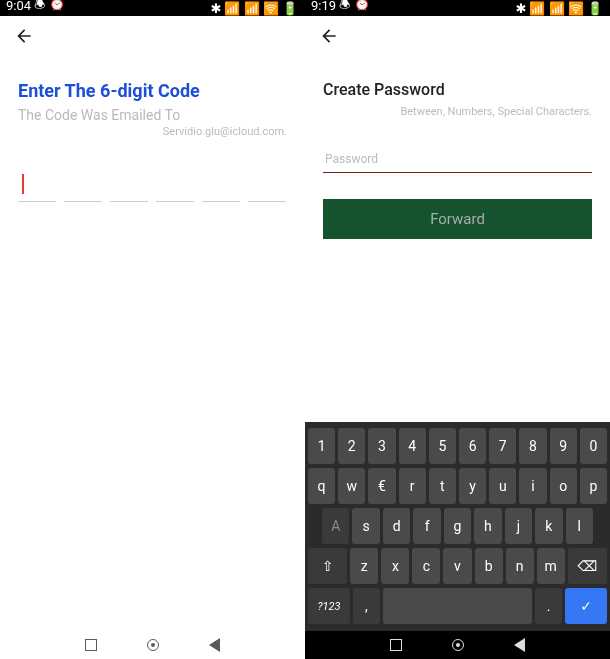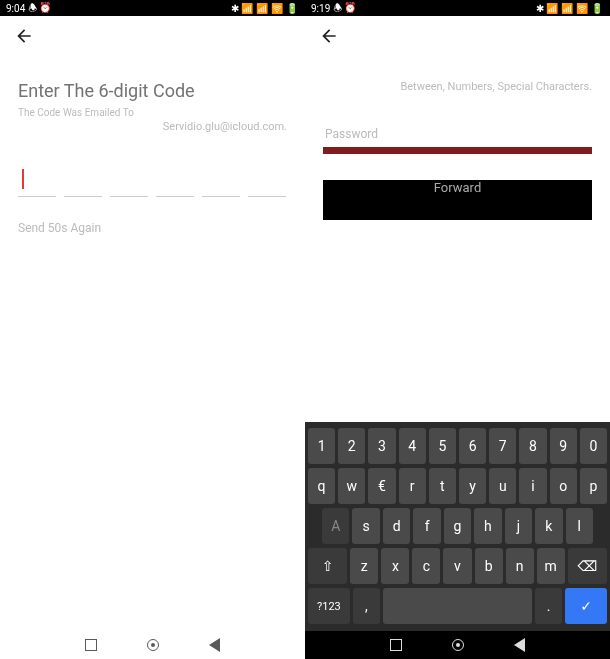--- a/index.html
+++ b/index.html
@@ -1,35 +1,35 @@
 <!DOCTYPE html>
 <html><head>
 <meta charset="utf-8">
 <style>
 * { box-sizing: border-box; margin: 0; padding: 0; font-family: -apple-system, BlinkMacSystemFont, "Segoe UI", Roboto, sans-serif; }
 body { width: 610px; height: 659px; display: flex; background: #fff; overflow: hidden; }
 .phone { width: 305px; height: 659px; position: relative; background: #fff; display: flex; flex-direction: column; }
-.statusbar { height: 16px; background: #000; color: #fff; display: flex; align-items: center; justify-content: space-between; padding: 0 6px; font-size: 10px; }
+.statusbar { height: 16px; background: #000; color: #fff; display: flex; align-items: flex-end; justify-content: space-between; padding: 0 6px; font-size: 13px; }
 .statusbar .left { display: flex; align-items: center; gap: 3px; }
 .statusbar .right { display: flex; align-items: center; gap: 3px; }
 .topbar { height: 40px; display: flex; align-items: center; padding: 0 12px; }
 .back-arrow { width: 24px; height: 24px; display: flex; align-items: center; justify-content: center; }
 .content { padding: 24px 18px 0 18px; flex: 1; }
-.title-lg { font-size: 18px; font-weight: 400; color: #737373; margin-bottom: 6px; }
+.title-lg { font-size: 18px; font-weight: 700; color: #1d4ed8; margin-bottom: 6px; }
 .title-md { font-size: 16px; font-weight: 500; color: #222; margin-bottom: 6px; }
-.sub { font-size: 10px; color: #bbb; margin-bottom: 2px; }
+.sub { font-size: 14px; color: #bbb; margin-bottom: 2px; }
 .sub2 { font-size: 11px; color: #bbb; text-align: right; }
 .code-boxes { display: flex; gap: 8px; margin-top: 30px; margin-bottom: 24px; }
 .code-box { width: 38px; height: 34px; border-bottom: 1px solid #ccc; position: relative; }
 .code-box.active::after { content: ""; position: absolute; left: 4px; top: 6px; width: 2px; height: 20px; background: #e53935; }
 .resend { font-size: 12px; color: #bbb; }
 .pwd-input-wrap { margin-top: 28px; margin-bottom: 26px; }
-.pwd-input { width: 100%; border: none; border-bottom: 7px solid #7f1d1d; font-size: 12px; padding: 6px 2px; color: #333; outline: none; }
+.pwd-input { width: 100%; border: none; border-bottom: 1px solid #7f1d1d; font-size: 12px; padding: 6px 2px; color: #333; outline: none; }
 .pwd-input::placeholder { color: #bbb; }
-.forward-btn { width: 100%; height: 40px; background: #000000; color: #aaa; font-size: 13px; display: flex; align-items: flex-start; justify-content: center; }
+.forward-btn { width: 100%; height: 40px; background: #14532d; color: #aaa; font-size: 15px; display: flex; align-items: center; justify-content: center; }
 .navbar { height: 28px; background: #fff; display: flex; align-items: center; justify-content: center; gap: 50px; position: absolute; bottom: 0; left: 0; right: 0; }
 .nav-sq { width: 12px; height: 12px; border: 1.5px solid #5a5a5a; }
 .nav-circ { width: 12px; height: 12px; border: 1.5px solid #5a5a5a; border-radius: 50%; position: relative; }
 .nav-circ::after { content: ""; position: absolute; left: 3px; top: 3px; width: 4px; height: 4px; background: #5a5a5a; border-radius: 50%; }
 .nav-tri { width: 0; height: 0; border-top: 7px solid transparent; border-bottom: 7px solid transparent; border-right: 11px solid #5a5a5a; }
 .navbar.dark { background: #000; }
 .navbar.dark .nav-sq { border-color: #ddd; }
 .navbar.dark .nav-circ { border-color: #ddd; }
 .navbar.dark .nav-circ::after { background: #ddd; }
 .navbar.dark .nav-tri { border-right-color: #ddd; }
@@ -67,21 +67,20 @@
     <div class="sub">The Code Was Emailed To</div>
     <div class="sub2">Servidio.glu@icloud.com.</div>
     <div class="code-boxes">
       <div class="code-box active"></div>
       <div class="code-box"></div>
       <div class="code-box"></div>
       <div class="code-box"></div>
       <div class="code-box"></div>
       <div class="code-box"></div>
     </div>
-    <div class="resend">Send 50s Again</div>
   </div>
   <div class="navbar">
     <div class="nav-sq"></div>
     <div class="nav-circ"></div>
     <div class="nav-tri"></div>
   </div>
 </div>
 
 <div class="phone">
   <div class="statusbar">
@@ -94,20 +93,21 @@
     </div>
   </div>
   <div class="topbar">
     <div class="back-arrow">
       <svg width="20" height="20" viewBox="0 0 24 24">
           <path d="M20 11H7.8l5.6-5.6L12 4l-8 8 8 8 1.4-1.4L7.8 13H20z" fill="#222"></path>
         </svg>
     </div>
   </div>
   <div class="content">
+    <div class="title-md">Create Password</div>
     <div class="sub2">Between, Numbers, Special Characters.</div>
     <div class="pwd-input-wrap">
       <input class="pwd-input" type="text" placeholder="Password" style="">
     </div>
     <div class="forward-btn">
       <span>Forward</span>
     </div>
   </div>
 
   <div class="keyboard">
@@ -151,21 +151,21 @@
       <div class="key">z</div>
       <div class="key">x</div>
       <div class="key">c</div>
       <div class="key">v</div>
       <div class="key">b</div>
       <div class="key">n</div>
       <div class="key">m</div>
       <div class="key dark wide">⌫</div>
     </div>
     <div class="krow">
-      <div class="key dark wide" style="font-size:11px;">?123</div>
+      <div class="key dark wide" style="font-size:11px;font-style:italic;">?123</div>
       <div class="key dark" style="flex:0.9">,</div>
       <div class="key space"></div>
       <div class="key dark" style="flex:0.9">.</div>
       <div class="key accent wide">✓</div>
     </div>
   </div>
 
   <div class="navbar dark">
     <div class="nav-sq"></div>
     <div class="nav-circ"></div>

